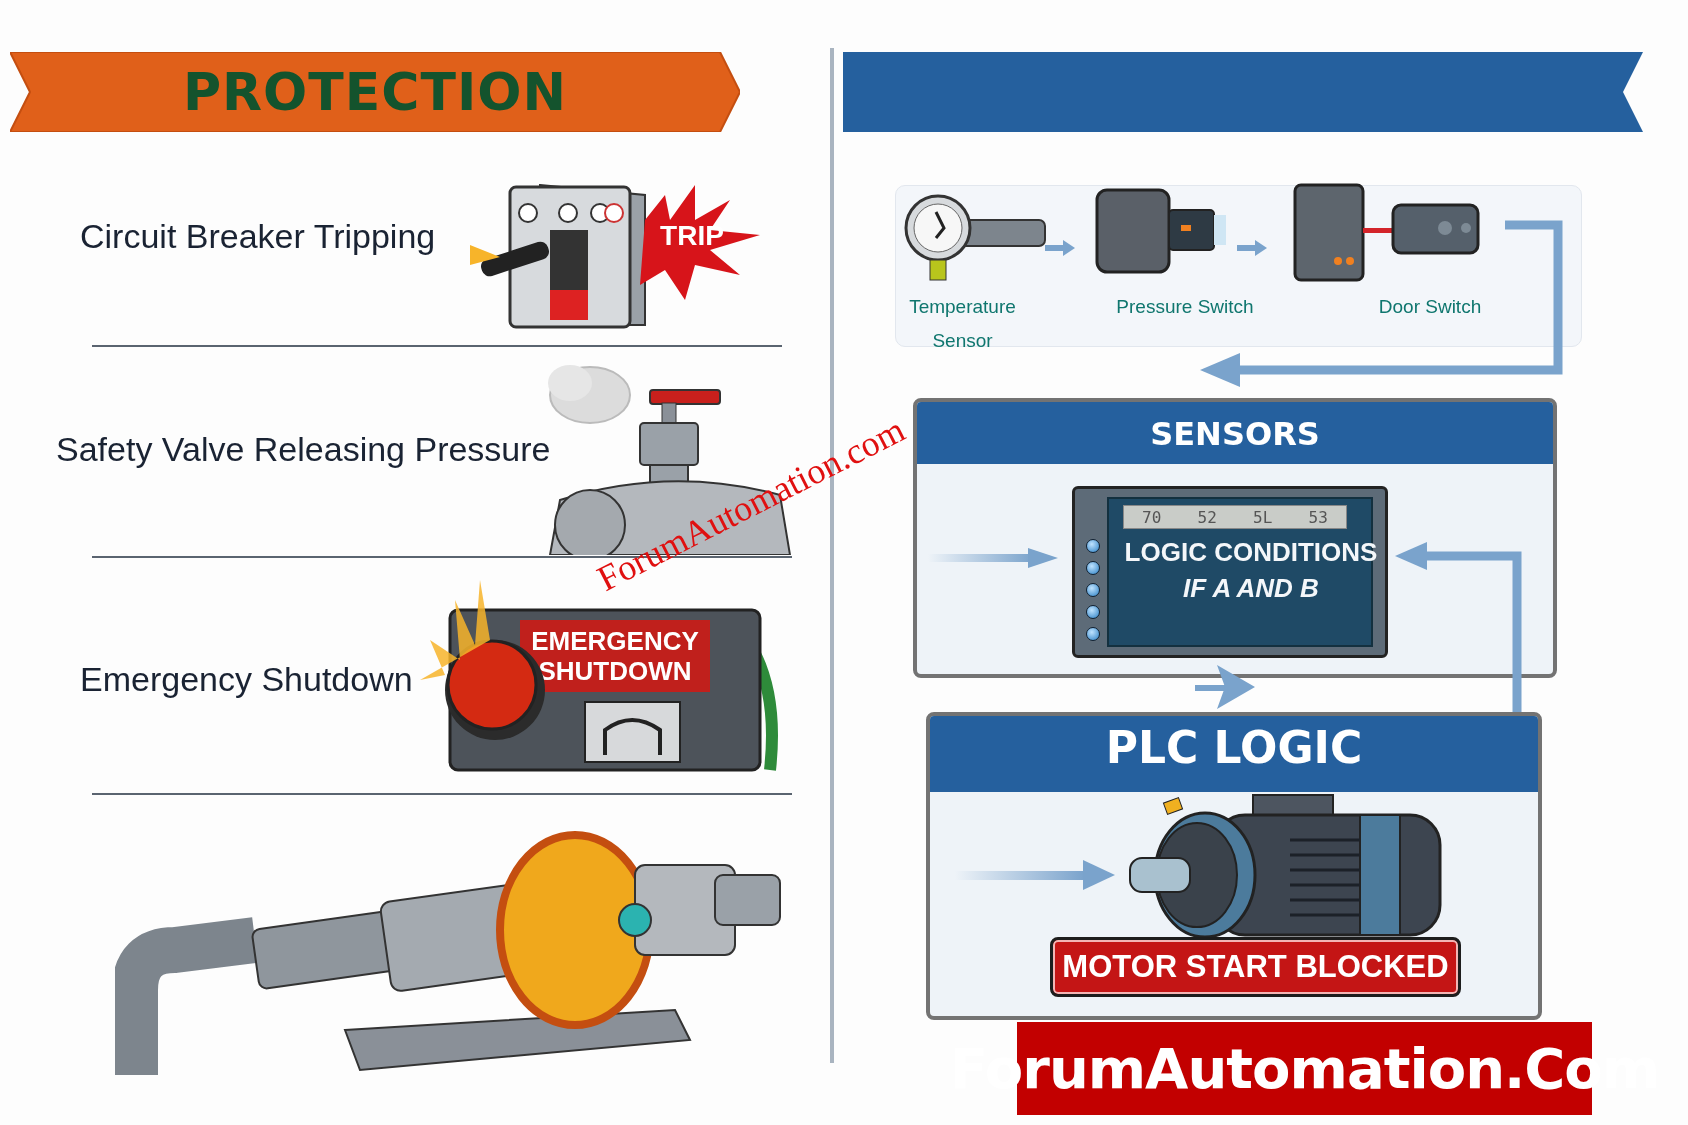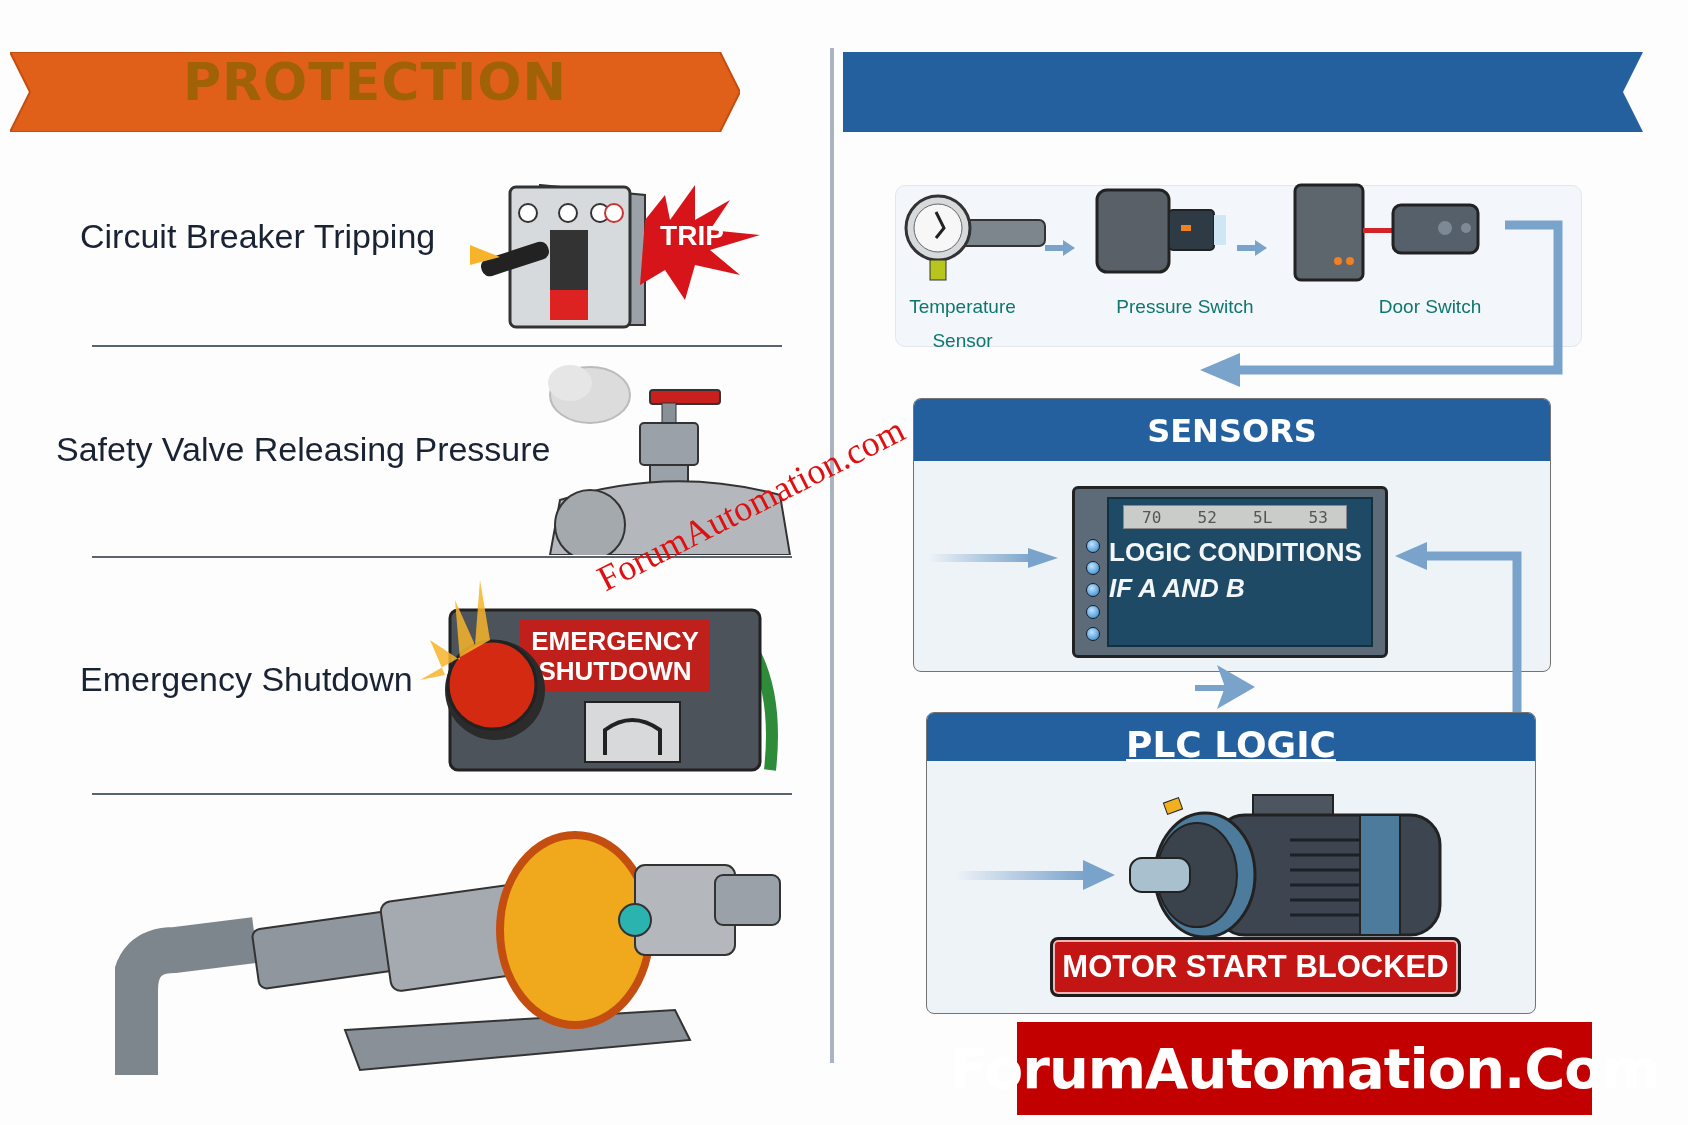--- a/index.html
+++ b/index.html
@@ -1,33 +1,33 @@
 <!DOCTYPE html>
 <html><head>
 <meta charset="utf-8">
 <style>
   html,body{margin:0;padding:0;background:#fdfdfd;}
   body{width:1688px;height:1125px;position:relative;overflow:hidden;font-family:"DejaVu Sans",sans-serif;color:#1c2230;}
   .abs{position:absolute;}
-  .banner{position:absolute;display:flex;align-items:flex-start;justify-content:center;color:#a16207;font-weight:bold;font-size:52px;letter-spacing:1px;}
+  .banner{position:absolute;display:flex;align-items:center;justify-content:center;color:#14532d;font-weight:bold;font-size:52px;letter-spacing:1px;}
   .banner-protect{left:10px;top:52px;width:730px;height:80px;}
   .banner-interlock{left:843px;top:52px;width:800px;height:80px;}
   .banner svg{position:absolute;left:0;top:0;}
   .banner span{position:relative;}
   .divider{position:absolute;left:830px;top:48px;width:4px;height:1015px;background:#a9b4c0;}
   .p-label{position:absolute;font-size:34px;color:#1a2333;white-space:nowrap;font-family:"Liberation Sans",sans-serif;}
   .hr{position:absolute;height:2px;background:#5a6470;}
   .sensor-card{position:absolute;left:895px;top:185px;width:685px;height:160px;background:#f3f6fa;border:1px solid #e2e7ee;border-radius:10px;}
   .sensor-label{position:absolute;font-size:19px;color:#0f766e;text-align:center;line-height:34px;font-family:"Liberation Sans",sans-serif;}
-  .panel{position:absolute;background:#eef3f8;border:1px solid #737373;border-radius:8px;overflow:hidden;}
+  .panel{position:absolute;background:#eef3f8;border:4px solid #737373;border-radius:8px;overflow:hidden;}
   .panel-head{background:#25609e;color:#fff;font-weight:bold;text-align:center;}
   .plc-screen{position:absolute;left:1072px;top:486px;width:310px;height:166px;background:#5d6b78;border:3px solid #222;border-radius:6px;}
   .plc-inner{position:absolute;left:32px;top:8px;width:262px;height:146px;background:#1f4a66;border:2px solid #13303f;}
   .plc-display{position:absolute;left:14px;top:6px;width:222px;height:22px;background:#c9ccc8;border:1px solid #888;font-family:"DejaVu Sans Mono",monospace;font-size:16px;color:#555;display:flex;align-items:center;justify-content:space-around;}
-  .plc-line{position:absolute;left:0;width:100%;text-align:left;color:#f4f7fa;font-weight:bold;font-size:26px;font-family:"Liberation Sans",sans-serif;}
+  .plc-line{position:absolute;left:0;width:100%;text-align:center;color:#f4f7fa;font-weight:bold;font-size:26px;font-family:"Liberation Sans",sans-serif;padding-left:11px;}
   .led{position:absolute;left:11px;width:12px;height:12px;border-radius:50%;background:radial-gradient(circle at 40% 35%,#bfe3ff,#2b7fc4);border:1px solid #123;}
   .blocked{position:absolute;left:1050px;top:937px;width:405px;height:54px;background:#c41515;border:3px solid #1d1d1d;border-radius:8px;color:#fff;font-weight:bold;font-size:31px;display:flex;align-items:center;justify-content:center;font-family:"Liberation Sans",sans-serif;box-shadow:inset 0 0 0 2px #f3b5b5;}
   .brand{position:absolute;left:1017px;top:1022px;width:575px;height:93px;background:#c20000;color:#fff;font-weight:bold;font-size:56px;display:flex;align-items:center;justify-content:center;font-family:"DejaVu Sans",sans-serif;letter-spacing:-1px;}
   .watermark{position:absolute;left:600px;top:560px;font-family:"Liberation Serif",serif;font-size:36px;color:#e01010;transform:rotate(-27deg);transform-origin:left center;white-space:nowrap;}
 </style>
 </head>
 <body>
 
 <div class="banner banner-protect">
   <svg width="730" height="80" viewBox="0 0 730 80">
@@ -204,21 +204,21 @@
 </div>
 
 <div class="abs" style="left:1195px;top:665px;width:60px;height:45px;">
   <svg width="60" height="45">
       <rect x="0" y="20" width="40" height="6" fill="#7aa3cc"></rect>
       <polygon points="22,0 60,22 22,44 30,22" fill="#7aa3cc"></polygon>
     </svg>
 </div>
 
 <div class="panel" style="left:926px;top:712px;width:608px;height:300px;">
-  <div class="panel-head" style="height:48px;line-height:64px;font-size:36px;text-decoration:underline;">PLC LOGIC</div>
+  <div class="panel-head" style="height:76px;line-height:64px;font-size:44px;">PLC LOGIC</div>
 </div>
 <div class="abs" style="left:955px;top:860px;width:160px;height:30px;">
   <svg width="160" height="30">
       <defs>
         <linearGradient id="gb" x1="0" x2="1">
           <stop offset="0" stop-color="#7aa3cc" stop-opacity="0"></stop>
           <stop offset="1" stop-color="#7aa3cc"></stop>
         </linearGradient>
       </defs>
       <rect x="0" y="11" width="130" height="9" fill="url(#gb)"></rect>

